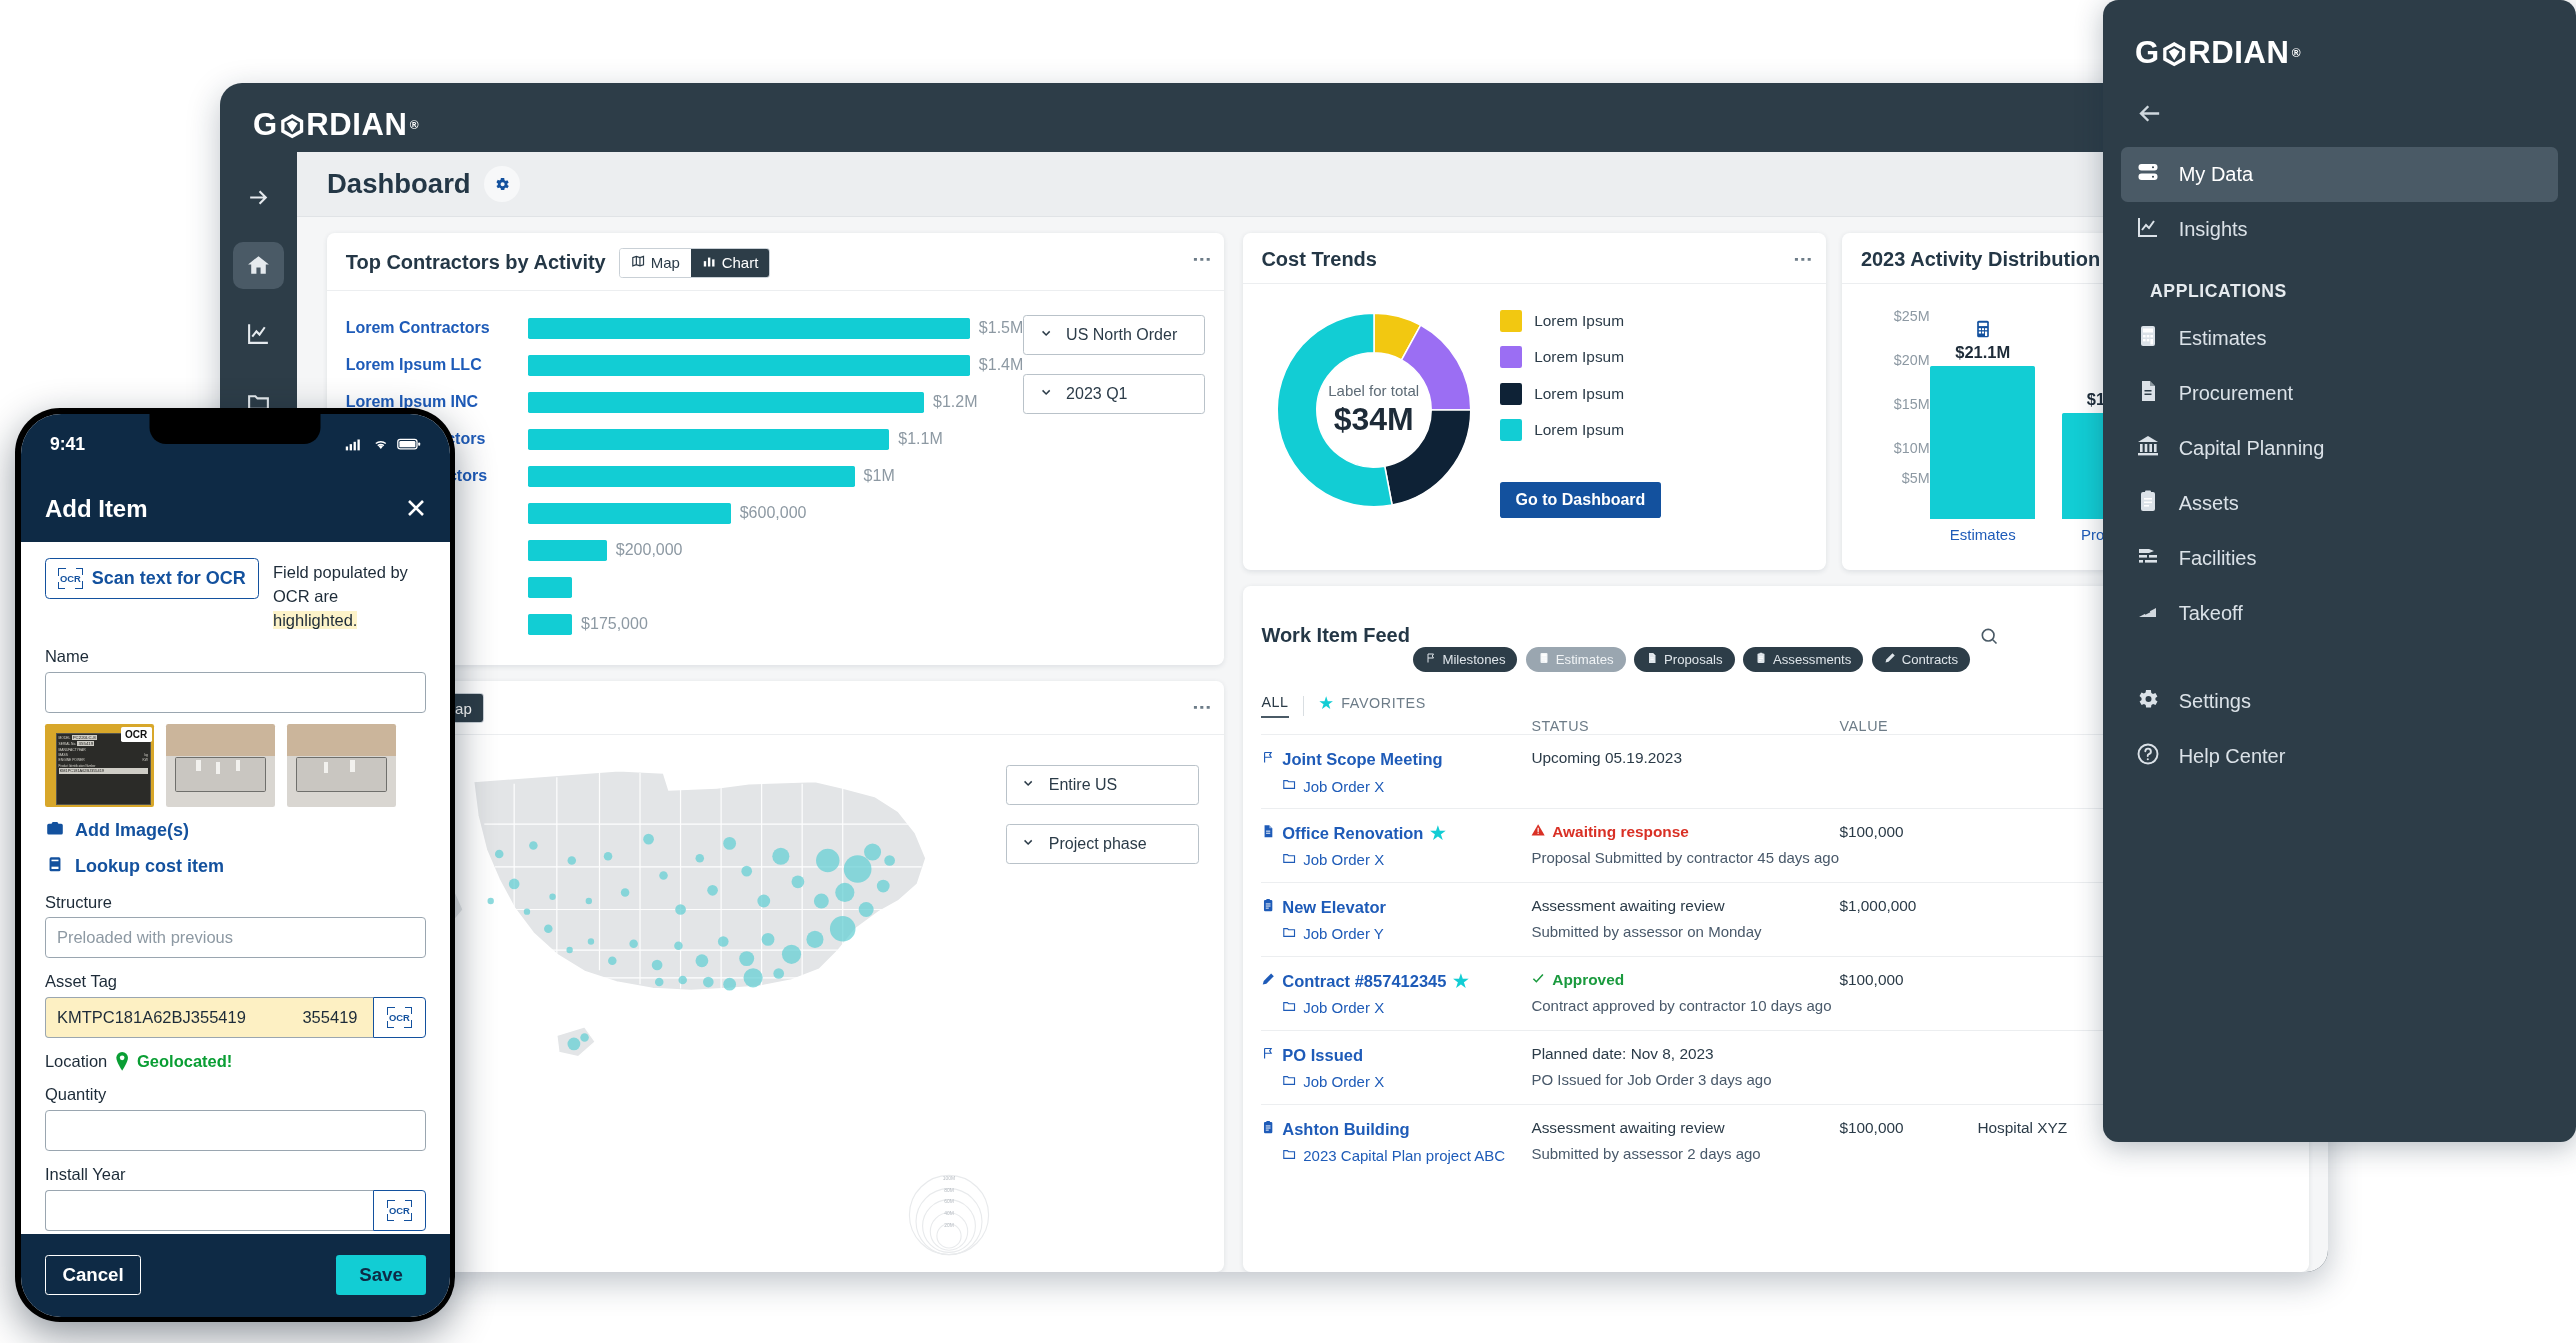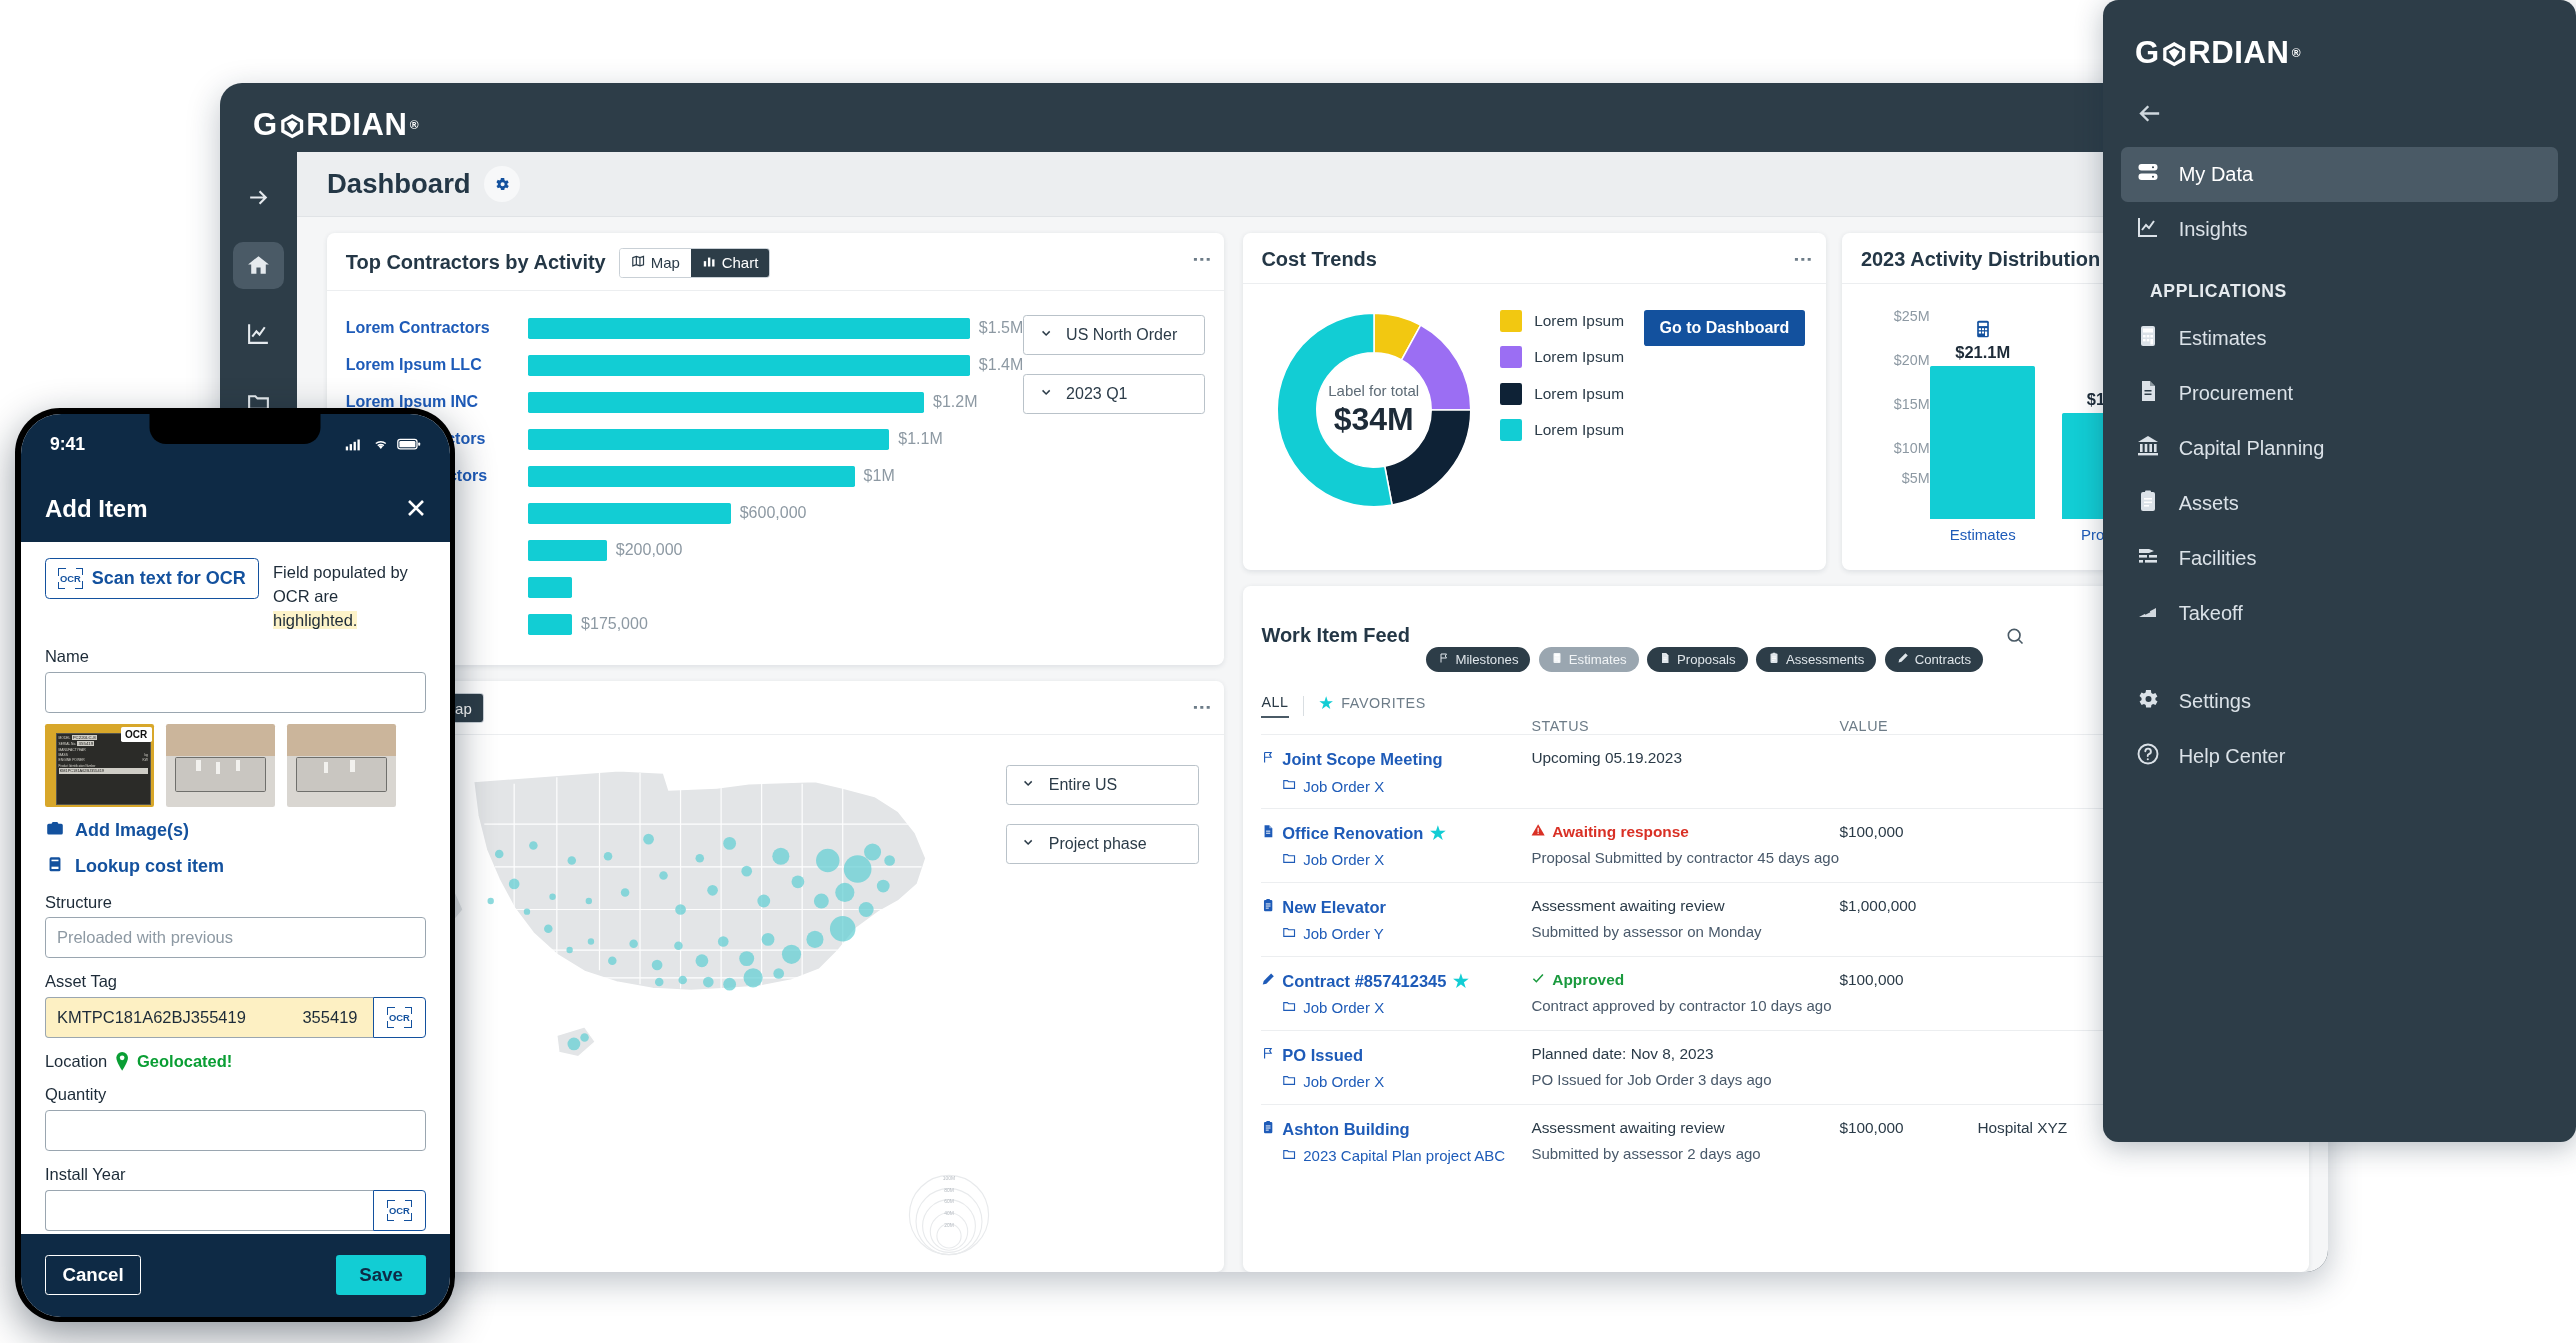--- a/index.html
+++ b/index.html
@@ -136,21 +136,21 @@
 
   
   #cost-body { display: flex; align-items: center; padding: 16.5px 21px 18.7px 21px; gap: 16.5px; }
   #donut { width: 220px; height: 220px; position: relative; flex: none; }
   #donut-center {
     position: absolute; left: 50%; top: 50%; transform: translate(-50%,-50%);
     text-align: center; width: 127px;
   }
   #donut-label { font-size: 15px; color: #5d6b76; }
   #donut-total { font-size: 32px; font-weight: 700; color: #1d2b38; margin-top: 2.2px; }
-  #cost-right { flex: 1; display: flex; justify-content: space-between; height: 220px; padding: 10px 0 2.2px 0; }
+  #cost-right { flex: 1; display: flex; flex-direction: column; justify-content: space-between; height: 220px; padding: 10px 0 2.2px 0; }
   .legend-row { display: flex; align-items: center; gap: 12px; margin-bottom: 14.3px; }
   .legend-sw { width: 22px; height: 22px; border-radius: 2.2px; flex: none; }
   .legend-txt { font-size: 15.4px; color: #2b3b48; white-space: nowrap; }
   #insights-btn {
     background: #13519e; color: #fff; font-size: 16px; font-weight: 700;
     padding: 8.8px 15.4px; border-radius: 2.8px; align-self: flex-start; white-space: nowrap;
   }
 
   
   #activity-body { position: relative; height: 286px; padding: 16.5px 0 0 0; }
@@ -158,21 +158,21 @@
   .ytick { font-size: 14.3px; color: #8d99a3; position: absolute; right: 0; }
   #vbars { position: absolute; left: 88px; right: 11px; top: 22px; height: 237px; display: flex; gap: 26.4px; align-items: flex-end; }
   .vbar-col { flex: 1; display: flex; flex-direction: column; align-items: center; justify-content: flex-end; height: 100%; }
   .vbar-icon { width: 20px; height: 20px; margin-bottom: 3.3px; }
   .vbar-val { font-size: 16.5px; font-weight: 700; color: #1d2b38; margin-bottom: 4.4px; white-space: nowrap; }
   .vbar { width: 100%; background: #12cdd4; border-radius: 1.7px 1.7px 0 0; }
   .vbar-cat { font-size: 15px; color: #1e5bb8; margin-top: 6.6px; white-space: nowrap; }
 
   
   #feed-card { flex: 1; min-height: 0; }
-  #feed-head { padding: 13.2px 16.5px 12px 18.7px; display: flex; align-items: center; gap: 16px; flex-wrap: nowrap; }
+  #feed-head { padding: 13.2px 16.5px 12px 18.7px; display: flex; align-items: center; gap: 3px; flex-wrap: nowrap; }
   .pill {
     display: flex; align-items: center; gap: 5.5px;
     background: #2d3d48; color: #dfe5ea; font-size: 13.2px;
     border-radius: 16.5px; padding: 5px 12px; white-space: nowrap; margin-top: 48px;
   }
   .pill.muted { background: #9aa6b0; color: #f1f4f6; }
   .pill svg { width: 12px; height: 12px; }
   #feed-search { margin-left: 5.5px; color: #4a5a66; display: flex; align-items: center; }
   #feed-search svg { width: 20px; height: 20px; }
 

